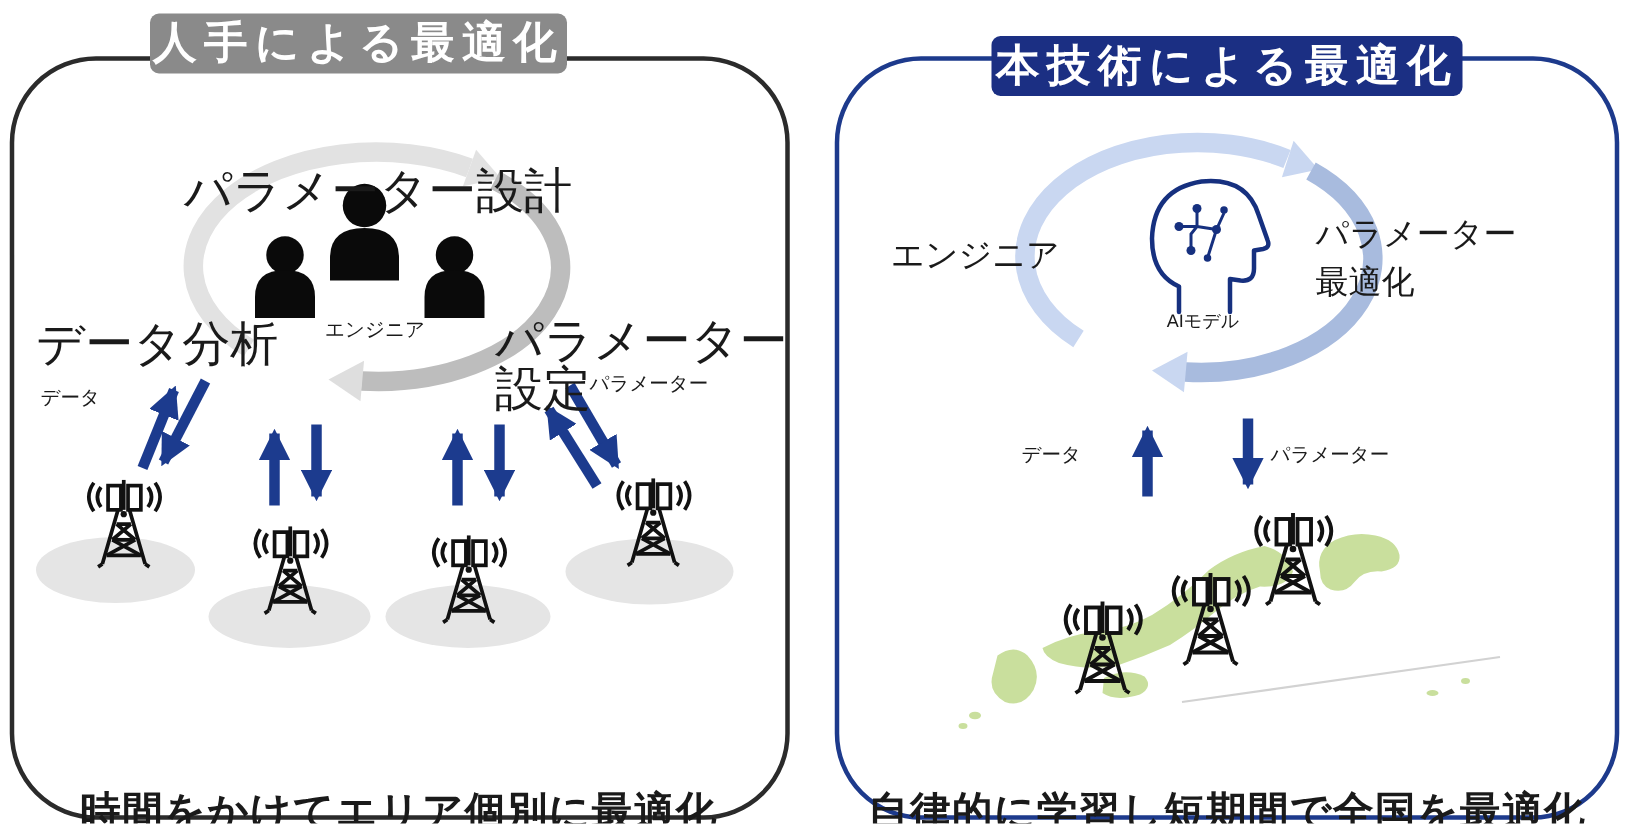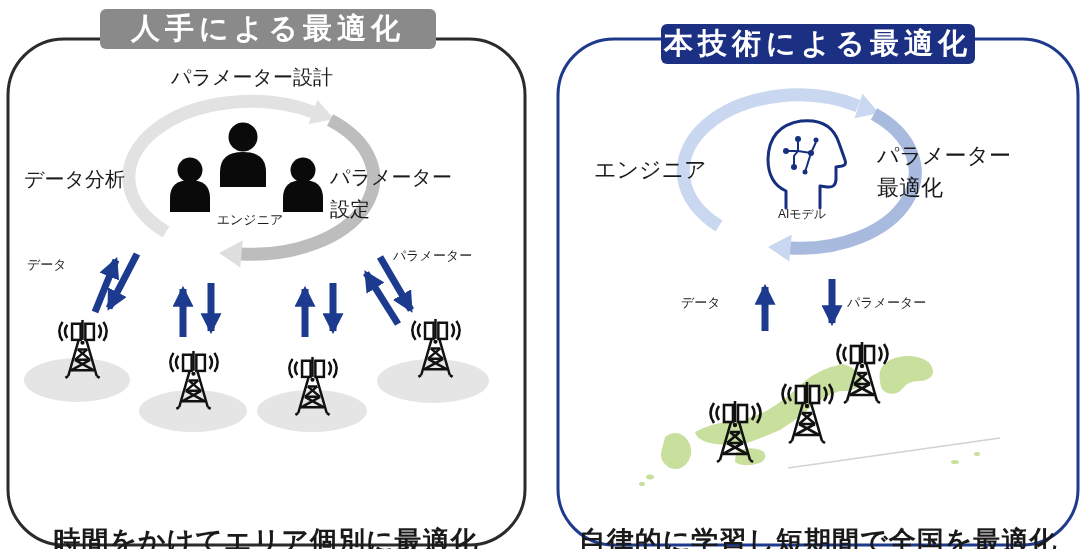--- a/index.html
+++ b/index.html
@@ -9,21 +9,21 @@
   svg{position:absolute;left:0;top:0;}
 
   
   .badge{height:40px;border-radius:6px;display:flex;align-items:center;justify-content:center;
          color:#ffffff;font-size:29px;font-weight:bold;letter-spacing:5px;z-index:3;}
   .badge-manual{background:var(--badge_manual,#8a8a8a);}
   .badge-ai{background:var(--badge_ai,#1b2f83);}
 
   
   .lbl{white-space:nowrap;line-height:1.1;z-index:2;}
-  .f24{font-size:20px;}
+  .f24{font-size:32px;margin-top:44px;}
   .f22{font-size:22px;}
   .f19{font-size:13px;}
   .f20{font-size:12px;}
   .center{text-align:center;}
   .caption-wrap{width:480px;text-align:center;z-index:2;margin-top:48px;}
   .caption{display:inline-block;font-size:27px;font-weight:bold;letter-spacing:1px;
            border-bottom:2px solid var(--text,#1a1a1a);padding-bottom:3px;white-space:nowrap;}
 
   
   .panel-border-manual{fill:#ffffff;stroke:var(--border_manual,#2b2b2b);stroke-width:3;}
@@ -154,21 +154,21 @@
     <line class="faint-line" x1="788" y1="468" x2="1000" y2="438"></line>
   </g>
 
   <g>
     <use href="#tower" transform="translate(705,400)"></use>
     <use href="#tower" transform="translate(777,381)"></use>
     <use href="#tower" transform="translate(832,341)"></use>
   </g>
 </svg>
 
-<div class="abs badge badge-manual" style="left:100px;top:9px;width:336px;">人手による最適化</div>
+<div class="abs badge badge-manual" style="left:100px;top:9px;width:278px;">人手による最適化</div>
 
 <div class="abs lbl f24 center" style="left:122px;top:66px;width:260px;">パラメーター設計</div>
 
 <div class="abs lbl f24" style="left:24px;top:168px;">データ分析</div>
 
 <div class="abs lbl f24" style="left:330px;top:166px;">パラメーター</div>
 <div class="abs lbl f24" style="left:330px;top:198px;">設定</div>
 
 <div class="abs lbl f19 center" style="left:190px;top:213px;width:120px;">エンジニア</div>
 

